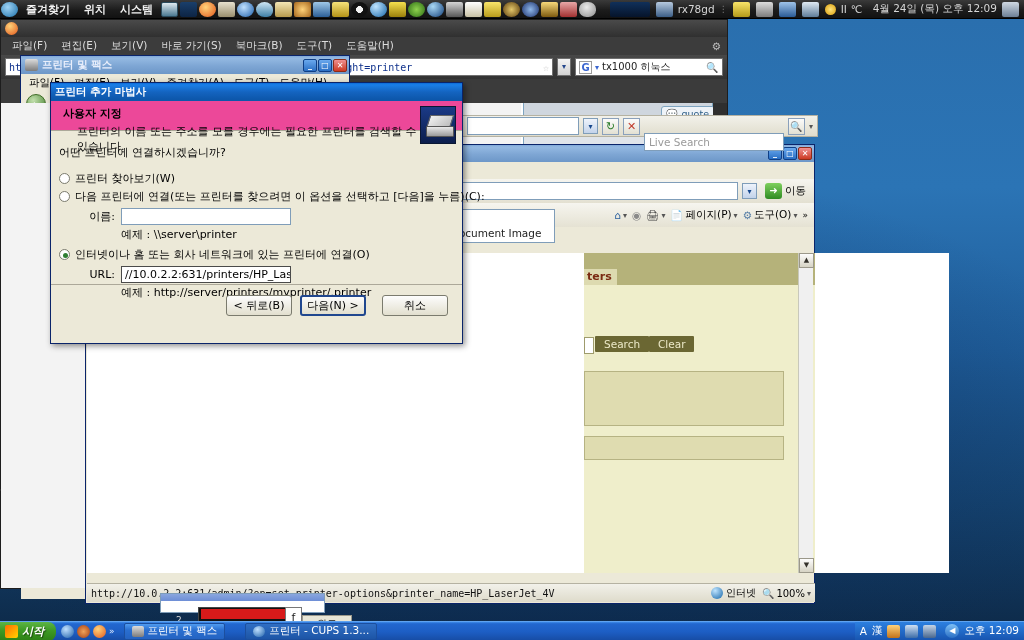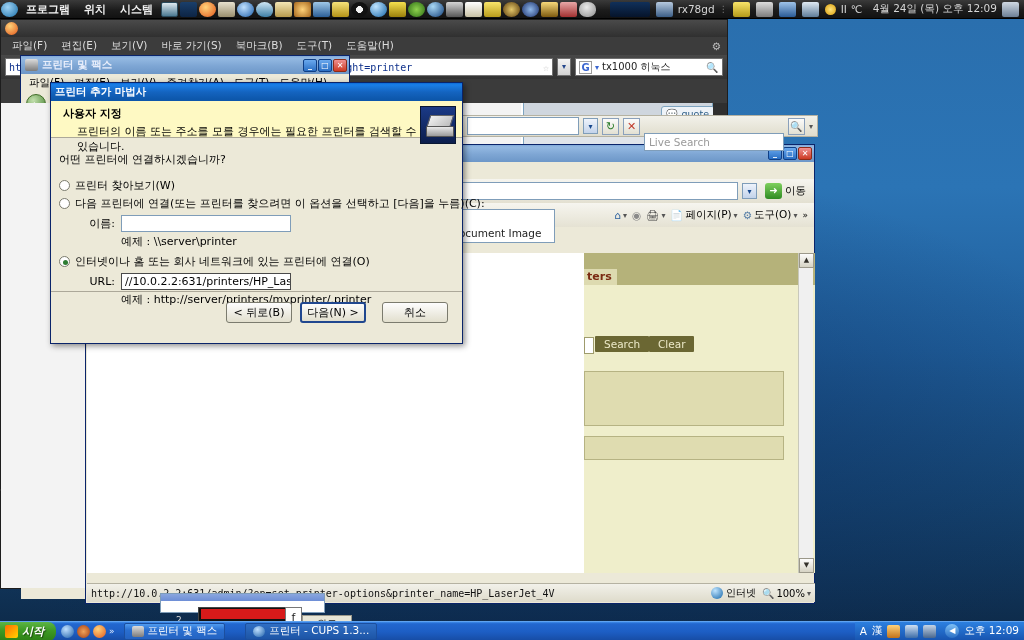--- a/index.html
+++ b/index.html
@@ -120,21 +120,21 @@
      background:linear-gradient(#f6f5ef,#e3e0d1); }
   .iebox{ height:18px; background:#fff; border:1px solid #7f9db9; display:flex; align-items:center; padding:0 2px; }
   .combo-arrow{ width:15px;height:16px;background:linear-gradient(#eef3fb,#c3d3ea);border:1px solid #7f9db9;
      color:#16478c; font-size:8px; text-align:center; line-height:15px;}
   .gobtn{ display:flex;align-items:center; gap:3px; font-size:10.5px; padding:0 4px; }
   .goicon{ width:17px;height:16px;border-radius:3px;background:linear-gradient(#7fd05e,#2f8b22);color:#fff;
      text-align:center;line-height:15px;font-size:10px;}
   #ie-cmdbar{ height:24px; display:flex; align-items:center; gap:5px; padding:0 6px;
      background:linear-gradient(#f6f5ef,#e5e2d3); font-size:10.5px; justify-content:flex-end;}
   .cmd{ display:flex;align-items:center;gap:2px; white-space:nowrap;}
-  #ie-page{ position:absolute; left:1px; top:108px; width:728px; height:320px; background:#fff; overflow:hidden;}
+  #ie-page{ position:absolute; left:1px; top:108px; width:862px; height:320px; background:#fff; overflow:hidden;}
   #ie-status{ position:absolute; left:1px; bottom:1px; width:728px; height:19px;
      background:linear-gradient(#f2f1ea,#dedbcb); border-top:1px solid #b5b2a2;
      display:flex; align-items:center; font-size:10px; padding:0 4px; gap:6px;}
   #ie-status .u{ font-family:"DejaVu Sans Mono","Liberation Mono",monospace; color:#111; white-space:nowrap; }
   #ie-status .zone{ margin-left:auto; display:flex;align-items:center;gap:3px; }
   #ie-vscroll{ position:absolute; right:1px; top:108px; width:15px; height:320px;
      background:#f0f0f0; border-left:1px solid #c8c8bb;}
   .sc-btn{ width:15px;height:15px;background:linear-gradient(#fdfdfd,#d6d3c4);border:1px solid #9b988a;
      font-size:7px;text-align:center;line-height:13px;color:#33312a;}
 
@@ -148,21 +148,21 @@
      font-weight:bold; font-size:11px; padding:1px 5px 0 3px; }
   .cups-btn{ position:absolute; background:#6b6733; color:#ece9c8; border-radius:1px;
      font-size:10.5px; padding:2px 9px; white-space:nowrap;}
   .cups-input{ position:absolute; background:#fff; border:1px solid #9e9b6c; height:17px; }
   .cups-block{ position:absolute; background:#dfdcb0; border:1px solid #b6b383; }
 
   
   #wiz{ position:absolute; left:50px; top:63px; width:413px; height:262px;
     background:#ece9d8; border:1px solid #0a246a; box-shadow:2px 2px 6px rgba(0,0,0,.45); }
   #wiz-tbar{ height:18px; }
-  #wiz-head{ height:37px; background:#fef9c3; border-bottom:1px solid #aca899; display:flex; align-items:flex-start;
+  #wiz-head{ height:30px; background:#ec4899; border-bottom:1px solid #aca899; display:flex; align-items:flex-start;
      padding:5px 6px 16px 12px; }
   #wiz-head .ht{ font-weight:bold; font-size:11px; color:#000; }
   #wiz-head .hs{ font-size:11px; color:#000; padding-left:14px; padding-top:3px; }
   #wiz-head .hicon{ margin-left:auto; width:40px;height:38px;
      background:linear-gradient(#1b3a86,#0c1e4d); border:1px solid #0a1733; position:relative;}
   #wiz-head .hicon .p1{ position:absolute; left:7px; top:8px; width:24px;height:14px;
      background:linear-gradient(135deg,#f2f2f2,#b9b9b9); transform:skewX(-18deg); border:1px solid #666;}
   #wiz-head .hicon .p2{ position:absolute; left:5px; top:19px; width:28px;height:11px;
      background:linear-gradient(#e9e9e9,#9b9b9b); border:1px solid #555; border-radius:1px;}
   #wiz-body{ height:153px; padding:14px 16px 0 8px; font-size:11px; color:#000; }
@@ -202,21 +202,21 @@
   .tkbtn.active{ background:linear-gradient(#2f6ec4,#1d55a6);margin-left:20px; }
   #systray{ margin-left:auto; display:flex; align-items:center; gap:5px; height:19px; padding:0 5px;
     background:linear-gradient(#2c80e0,#1753ae); color:#fff; font-size:10.5px; }
   .tray-ico{ width:13px;height:13px;border-radius:2px; }
 </style>
 </head>
 <body>
 
 <div id="gnome-panel">
   <span class="gicon" style="background:radial-gradient(circle at 40% 35%,#9fd4f5,#1b6fa8);border-radius:50%;"></span>
-  <span class="menu">프로그램</span>
+  <span class="menu">즐겨찾기</span>
   <span class="menu">위치</span>
   <span class="menu">시스템</span>
 
   <span class="gicon" style="background:linear-gradient(#dfe9ef,#4c7a92);border:1px solid #2b4c5e;"></span>
   <span class="gicon" style="background:linear-gradient(#1a3f6b,#0d2444);"></span>
   <span class="gicon" style="background:radial-gradient(circle at 40% 35%,#ffd27a,#e2571a);border-radius:50%;"></span>
   <span class="gicon" style="background:linear-gradient(#e7e0cd,#9a8f6e);"></span>
   <span class="gicon" style="background:radial-gradient(circle at 40% 35%,#bfe0ff,#1c5ea8);border-radius:50%;"></span>
   <span class="gicon" style="background:linear-gradient(#cfe7f5,#3e7fa6);border-radius:50% 50% 6px 50%;"></span>
   <span class="gicon" style="background:linear-gradient(#f3e6b5,#b79a4d);"></span>

